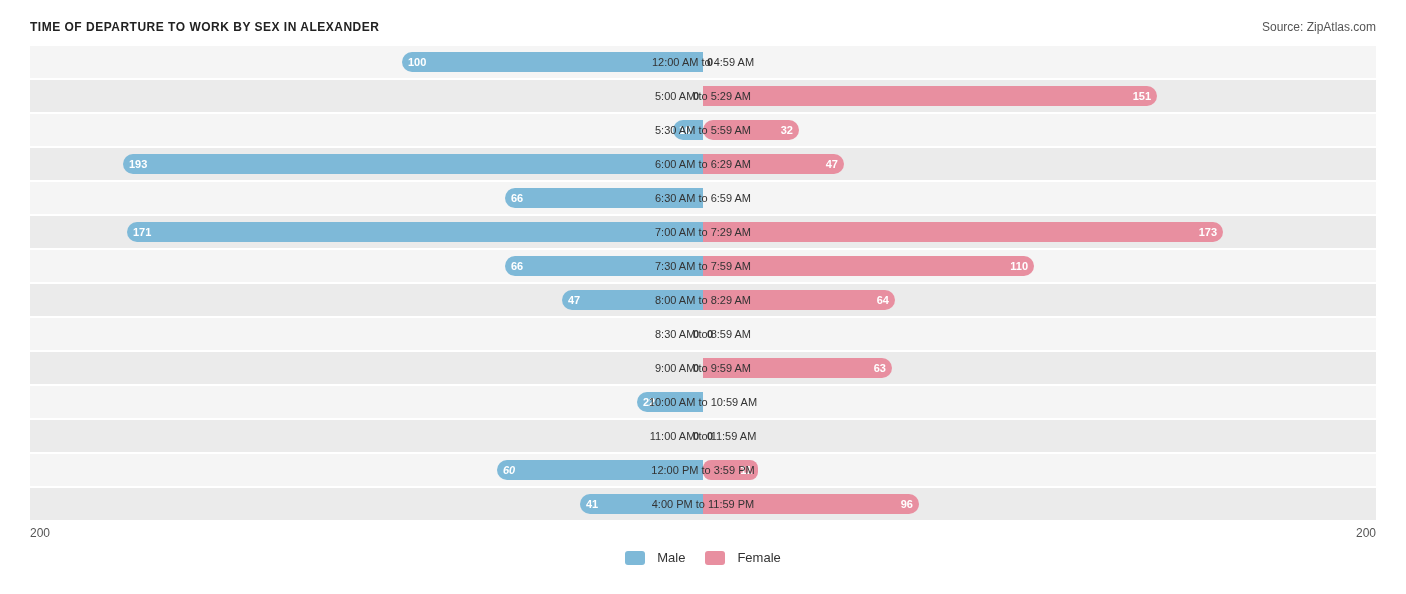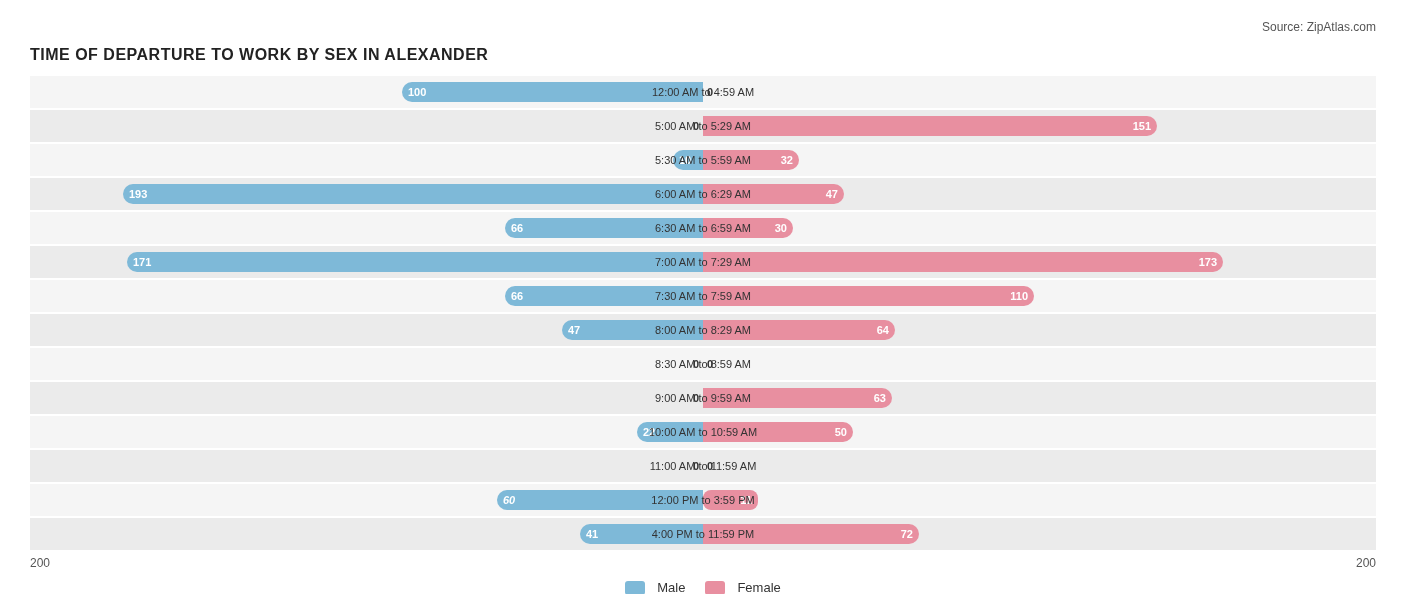--- a/index.html
+++ b/index.html
@@ -14,26 +14,25 @@
       width: 100%;
       position: relative;
     }
     .chart-header {
       display: flex;
       justify-content: space-between;
       align-items: flex-start;
       margin-bottom: 12px;
     }
     .chart-title {
-      font-size: 16px;
+      font-size: 12px;
       font-weight: bold;
       color: #222;
       text-transform: uppercase;
       letter-spacing: 0.5px;
-      margin-top: 26px;
     }
     .chart-source {
       font-size: 12px;
       color: #555;
     }
     .chart-area {
       position: relative;
       width: 100%;
     }
     .row {
@@ -179,21 +178,21 @@
         </div>
       </div>
       <div class="row">
         <div class="bar-left">
           <div class="male-bar" style="width: 30px;">
             <span class="male-value">10</span>
           </div>
         </div>
         <div class="label-center">5:30 AM to 5:59 AM</div>
         <div class="bar-right">
-          <div class="female-bar" style="width: 96px;">
+          <div class="female-bar" style="width: 96px; border-radius: 10px;">
             <span class="female-value">32</span>
           </div>
         </div>
       </div>
       <div class="row">
         <div class="bar-left">
           <div class="male-bar" style="width: 580px;">
             <span class="male-value">193</span>
           </div>
         </div>
@@ -204,25 +203,20 @@
           </div>
         </div>
       </div>
       <div class="row">
         <div class="bar-left">
           <div class="male-bar" style="width: 198px;">
             <span class="male-value">66</span>
           </div>
         </div>
         <div class="label-center">6:30 AM to 6:59 AM</div>
-        <div class="bar-right">
-          <div class="female-bar" style="width: 90px;">
-            <span class="female-value">30</span>
-          </div>
-        </div>
       </div>
       <div class="row">
         <div class="bar-left">
           <div class="male-bar" style="width: 576px;">
             <span class="male-value">171</span>
           </div>
         </div>
         <div class="label-center">7:00 AM to 7:29 AM</div>
         <div class="bar-right">
           <div class="female-bar" style="width: 520px;">
@@ -276,25 +270,20 @@
           </div>
         </div>
       </div>
       <div class="row">
         <div class="bar-left">
           <div class="male-bar" style="width: 66px;">
             <span class="male-value">22</span>
           </div>
         </div>
         <div class="label-center">10:00 AM to 10:59 AM</div>
-        <div class="bar-right">
-          <div class="female-bar" style="width: 150px;">
-            <span class="female-value">50</span>
-          </div>
-        </div>
       </div>
       <div class="row">
         <div class="bar-left">
           <span style="font-size: 11px; font-weight: bold; color: rgb(51, 51, 51); position: absolute; right: 4px;">0</span>
         </div>
         <div class="label-center">11:00 AM to 11:59 AM</div>
         <div class="bar-right">
           <span style="font-size: 11px; font-weight: bold; color: rgb(51, 51, 51); position: absolute; left: 4px;">0</span>
         </div>
       </div>
@@ -313,21 +302,21 @@
       </div>
       <div class="row">
         <div class="bar-left">
           <div class="male-bar" style="width: 123px;">
             <span class="male-value">41</span>
           </div>
         </div>
         <div class="label-center">4:00 PM to 11:59 PM</div>
         <div class="bar-right">
           <div class="female-bar" style="width: 216px;">
-            <span class="female-value">72</span>
+            <span class="female-value">96</span>
           </div>
         </div>
       </div>
     </div>
 
   <div class="axis-labels">
     <div class="axis-label">200</div>
     <div class="axis-label">200</div>
   </div>
 

